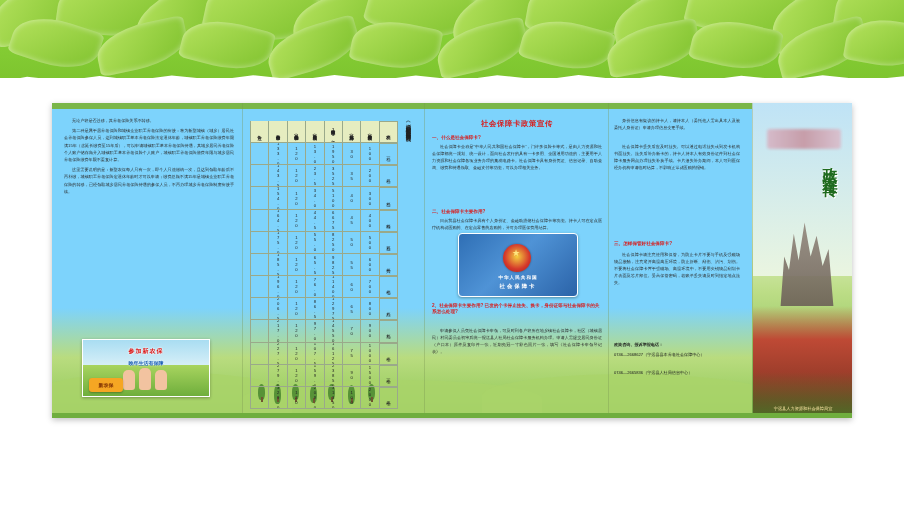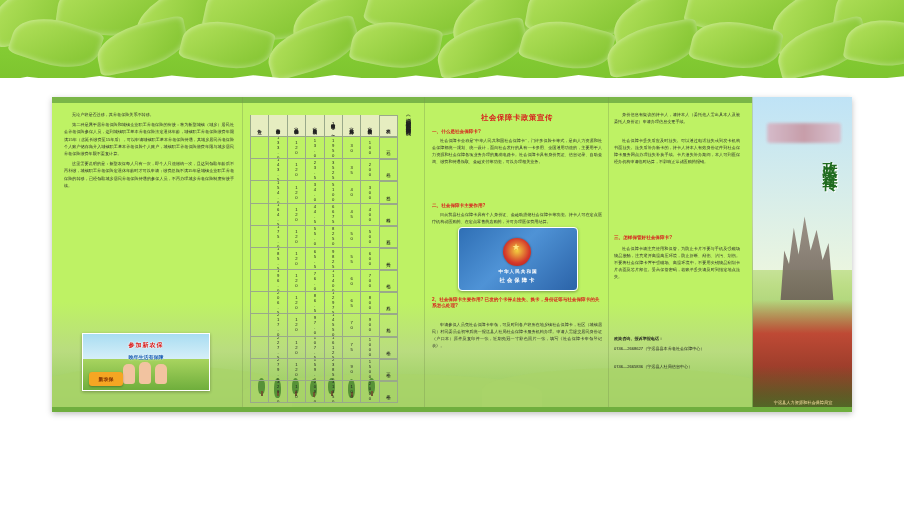--- a/index.html
+++ b/index.html
@@ -22,22 +22,22 @@
     box-shadow:inset 0 0 6px rgba(255,255,255,.5);
   }
   .torn{
     position:absolute;left:0;top:68px;width:904px;height:22px;
     background:#ffffff;
     clip-path:polygon(0% 62%,3% 40%,7% 58%,11% 36%,15% 56%,19% 34%,24% 55%,28% 33%,33% 54%,37% 32%,42% 55%,46% 34%,51% 56%,55% 33%,60% 54%,64% 32%,69% 55%,73% 34%,78% 57%,82% 35%,87% 56%,91% 33%,96% 55%,100% 38%,100% 100%,0% 100%);
   }
 
   
   .sheet{
-    position:absolute;left:52px;top:97px;width:800px;height:315px;
-    background:#bef264;
+    position:absolute;left:52px;top:103px;width:800px;height:315px;
+    background:#7dd3fc;
     box-shadow:0 2px 6px rgba(0,0,0,.25);
     overflow:hidden;
   }
   .sheet .greenwash{
     position:absolute;left:0;bottom:0;width:100%;height:110px;
     background:linear-gradient(180deg,rgba(186,219,130,0) 0%,#b9dc7f 45%,#8cc653 100%);
   }
   .sheet .topbar{
     position:absolute;left:0;top:0;width:100%;height:6px;background:#7ab648;
   }

